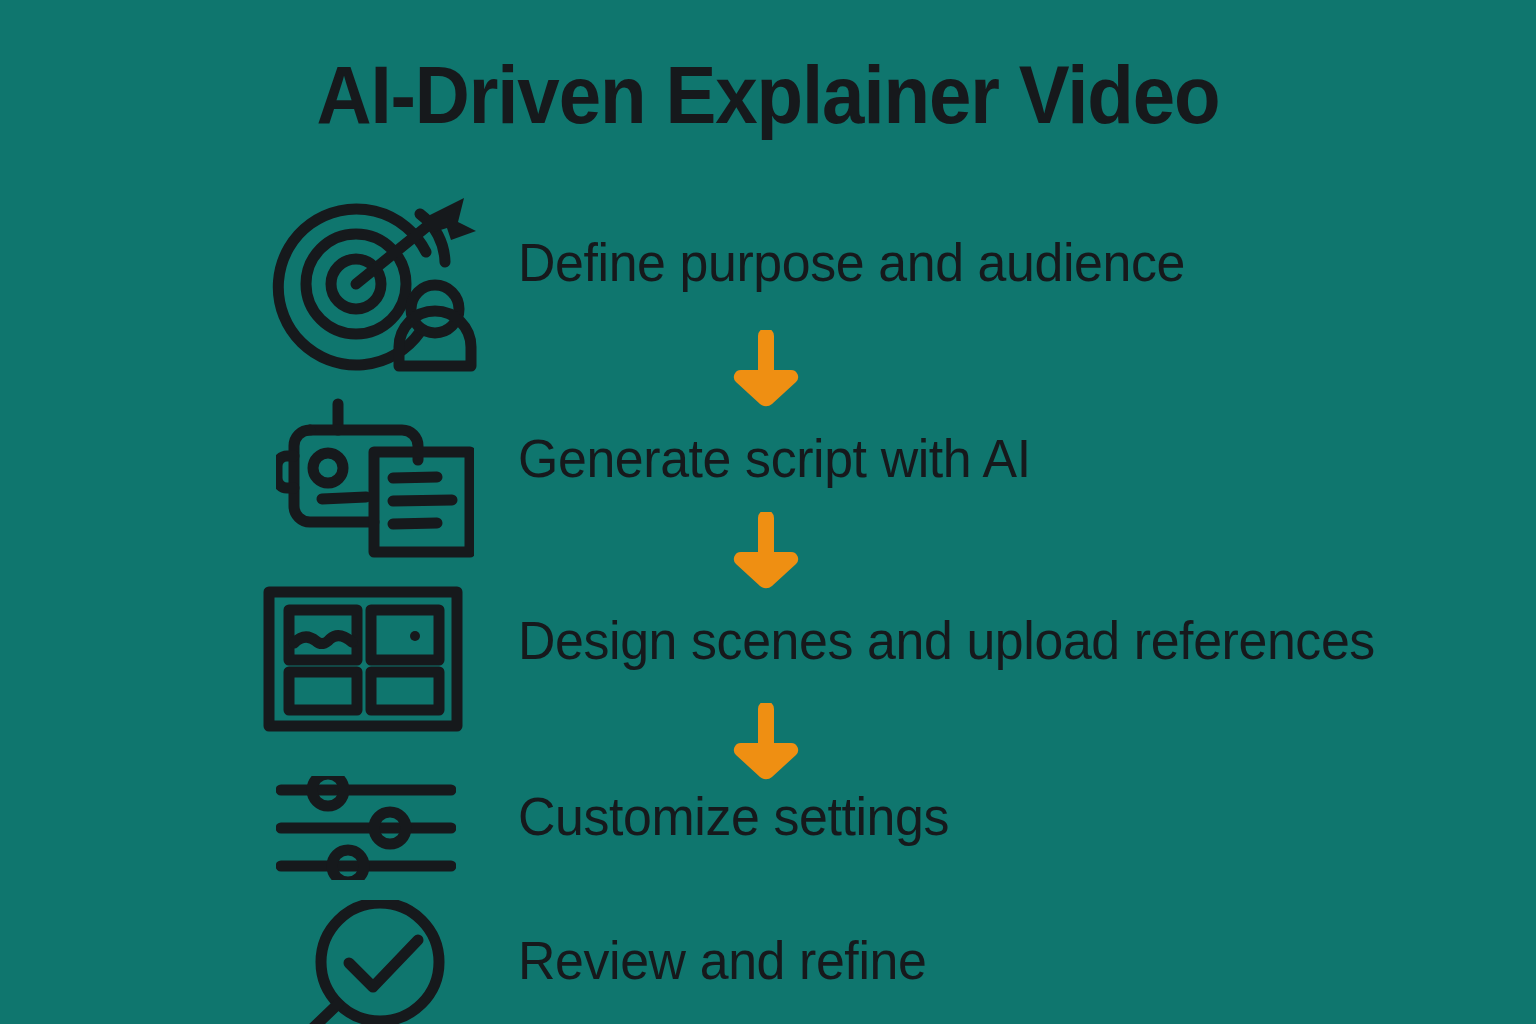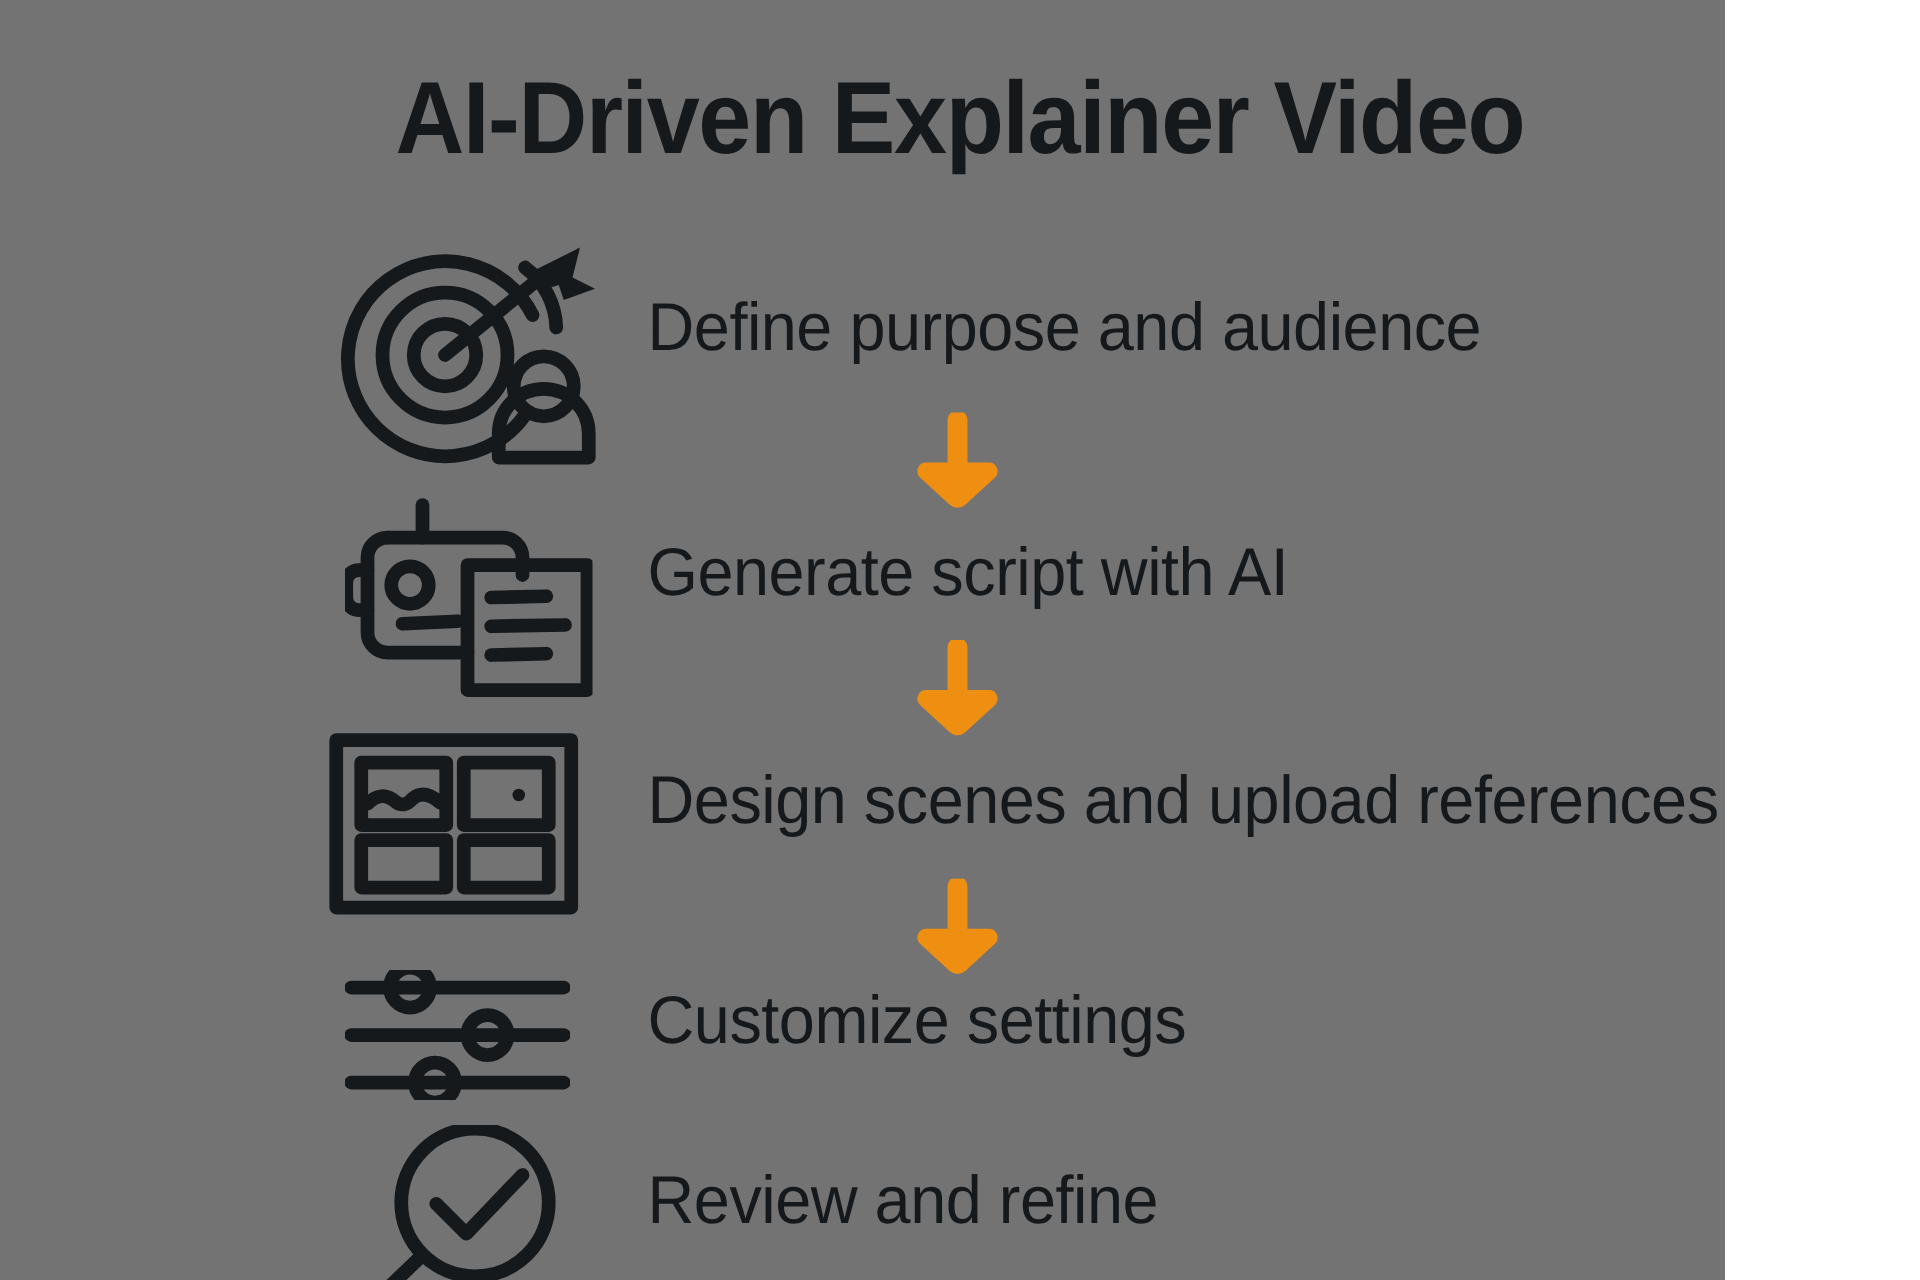--- a/index.html
+++ b/index.html
@@ -6,23 +6,23 @@
   html, body {
     margin: 0;
     padding: 0;
     background: #ffffff;
   }
   body {
     font-family: "Liberation Sans", "DejaVu Sans", sans-serif;
   }
   #stage {
     position: relative;
-    width: 1380px;
+    width: 1536px;
     height: 1024px;
-    background: #737373;
+    background: #0f766e;
     overflow: hidden;
   }
 
   
   #title {
     position: absolute;
     left: 0;
     top: 54px;
     width: 1536px;
     text-align: center;

